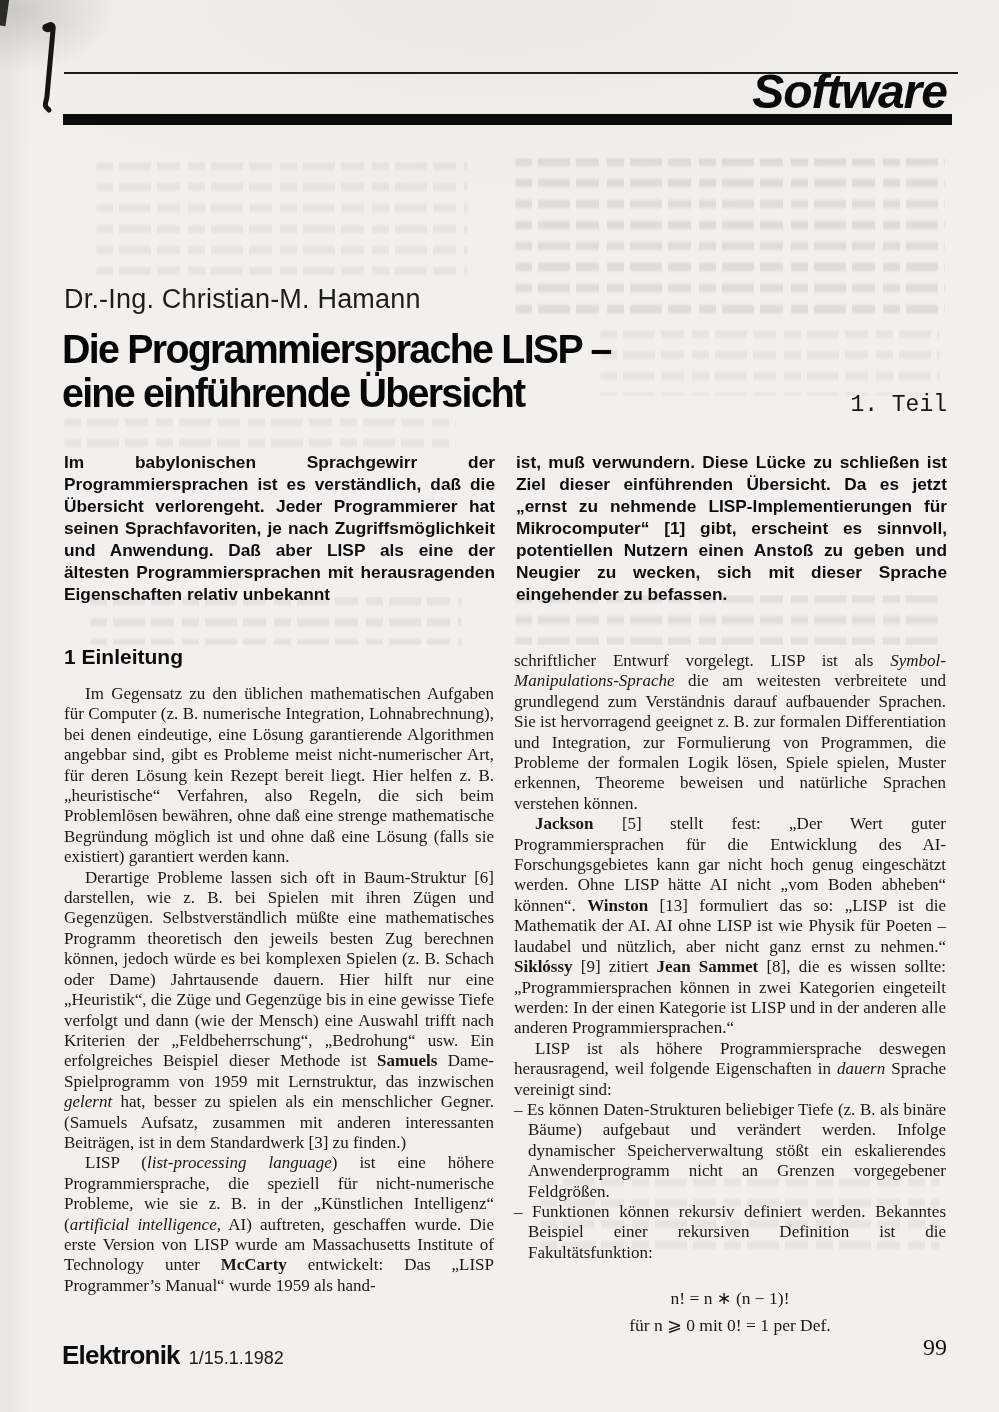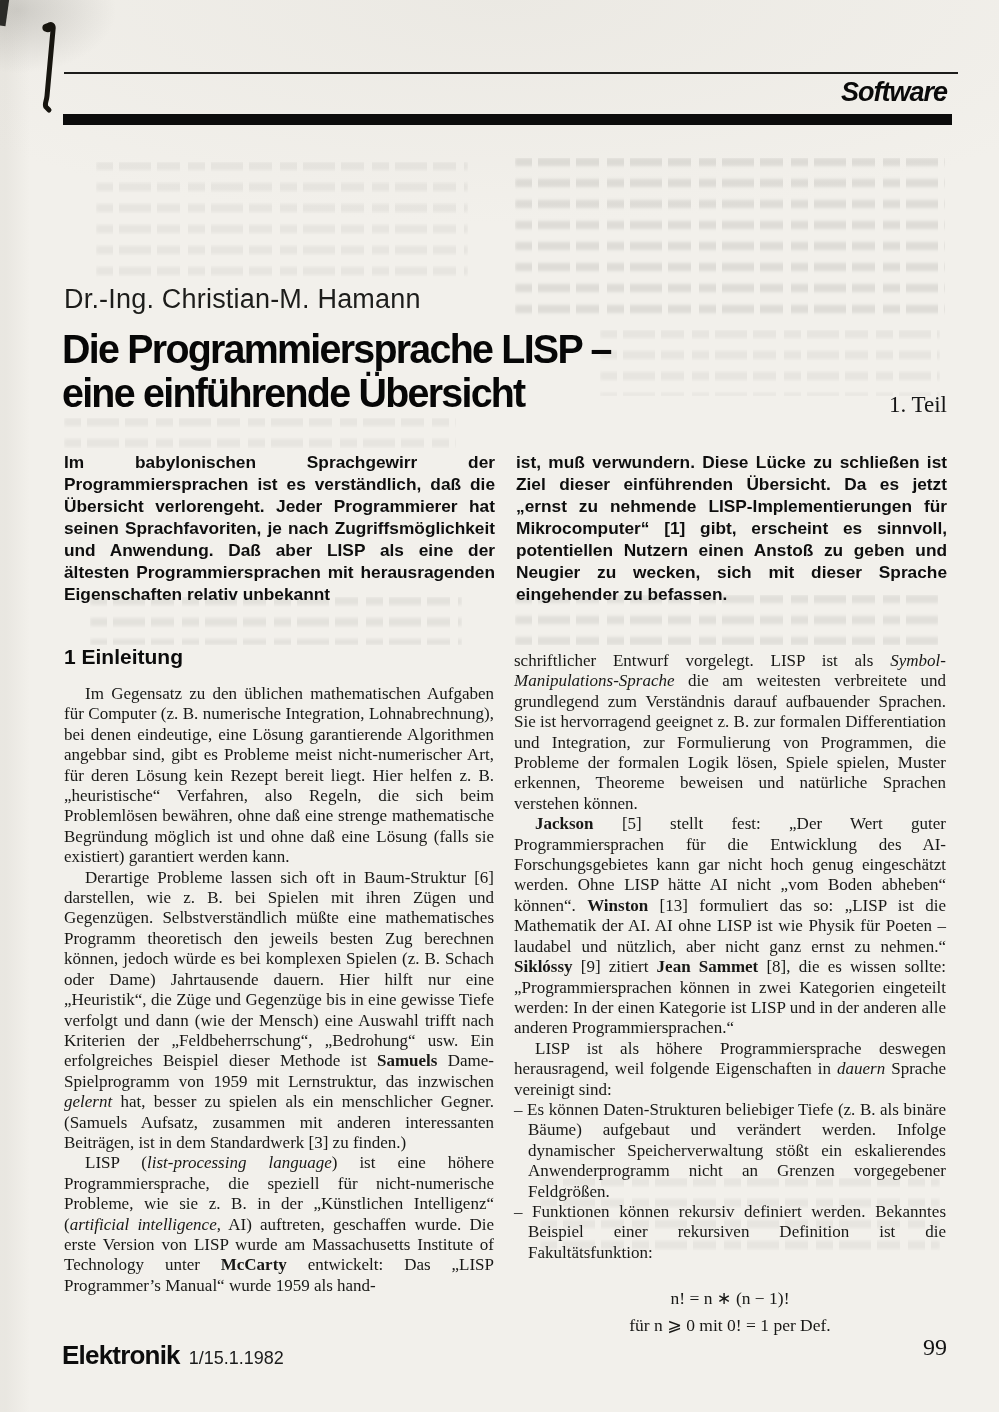--- a/index.html
+++ b/index.html
@@ -26,39 +26,39 @@
     mask-image:repeating-linear-gradient(90deg,#000 0 17px,transparent 17px 23px,#000 23px 55px,transparent 55px 61px,#000 61px 84px,transparent 84px 92px);
     filter:blur(1.4px);
     opacity:.14;
   }
   
   .rule-thin{position:absolute;left:64px;top:72px;width:894px;height:2px;background:#1c1c1a;}
   .rule-thick{position:absolute;left:63px;top:114px;width:889px;height:11px;background:#0c0c0c;}
   .software{
     position:absolute;right:52px;top:74px;
     font-family:"Liberation Sans",sans-serif;
-    font-style:italic;font-weight:bold;font-size:27px;line-height:36px;
+    font-style:italic;font-weight:bold;font-size:48px;line-height:36px;
     letter-spacing:-1px;color:#0a0a0a;
   }
   
   .author{
     position:absolute;left:64px;top:284px;
     font-family:"Liberation Sans",sans-serif;
     font-size:27px;color:#1d1d1b;letter-spacing:.2px;text-align:center;
   }
   .title{
     position:absolute;left:62px;top:327px;width:760px;
     font-family:"Liberation Sans",sans-serif;
     font-weight:bold;font-size:41px;line-height:44px;
     letter-spacing:-1.8px;color:#070707;
     transform:scaleX(.96);transform-origin:left top;
   }
   .part{
     position:absolute;right:52px;top:392px;
-    font-family:Liberation Serif, serif;
+    font-family:Liberation Mono, monospace;
     font-size:23px;color:#161616;
   }
   
   .intro{
     position:absolute;left:64px;top:451px;width:884px;
     display:flex;gap:21px;
     font-family:"Liberation Sans",sans-serif;
     font-weight:bold;font-size:17.3px;line-height:22px;
     text-align:justify;color:#0e0e0e;
   }

